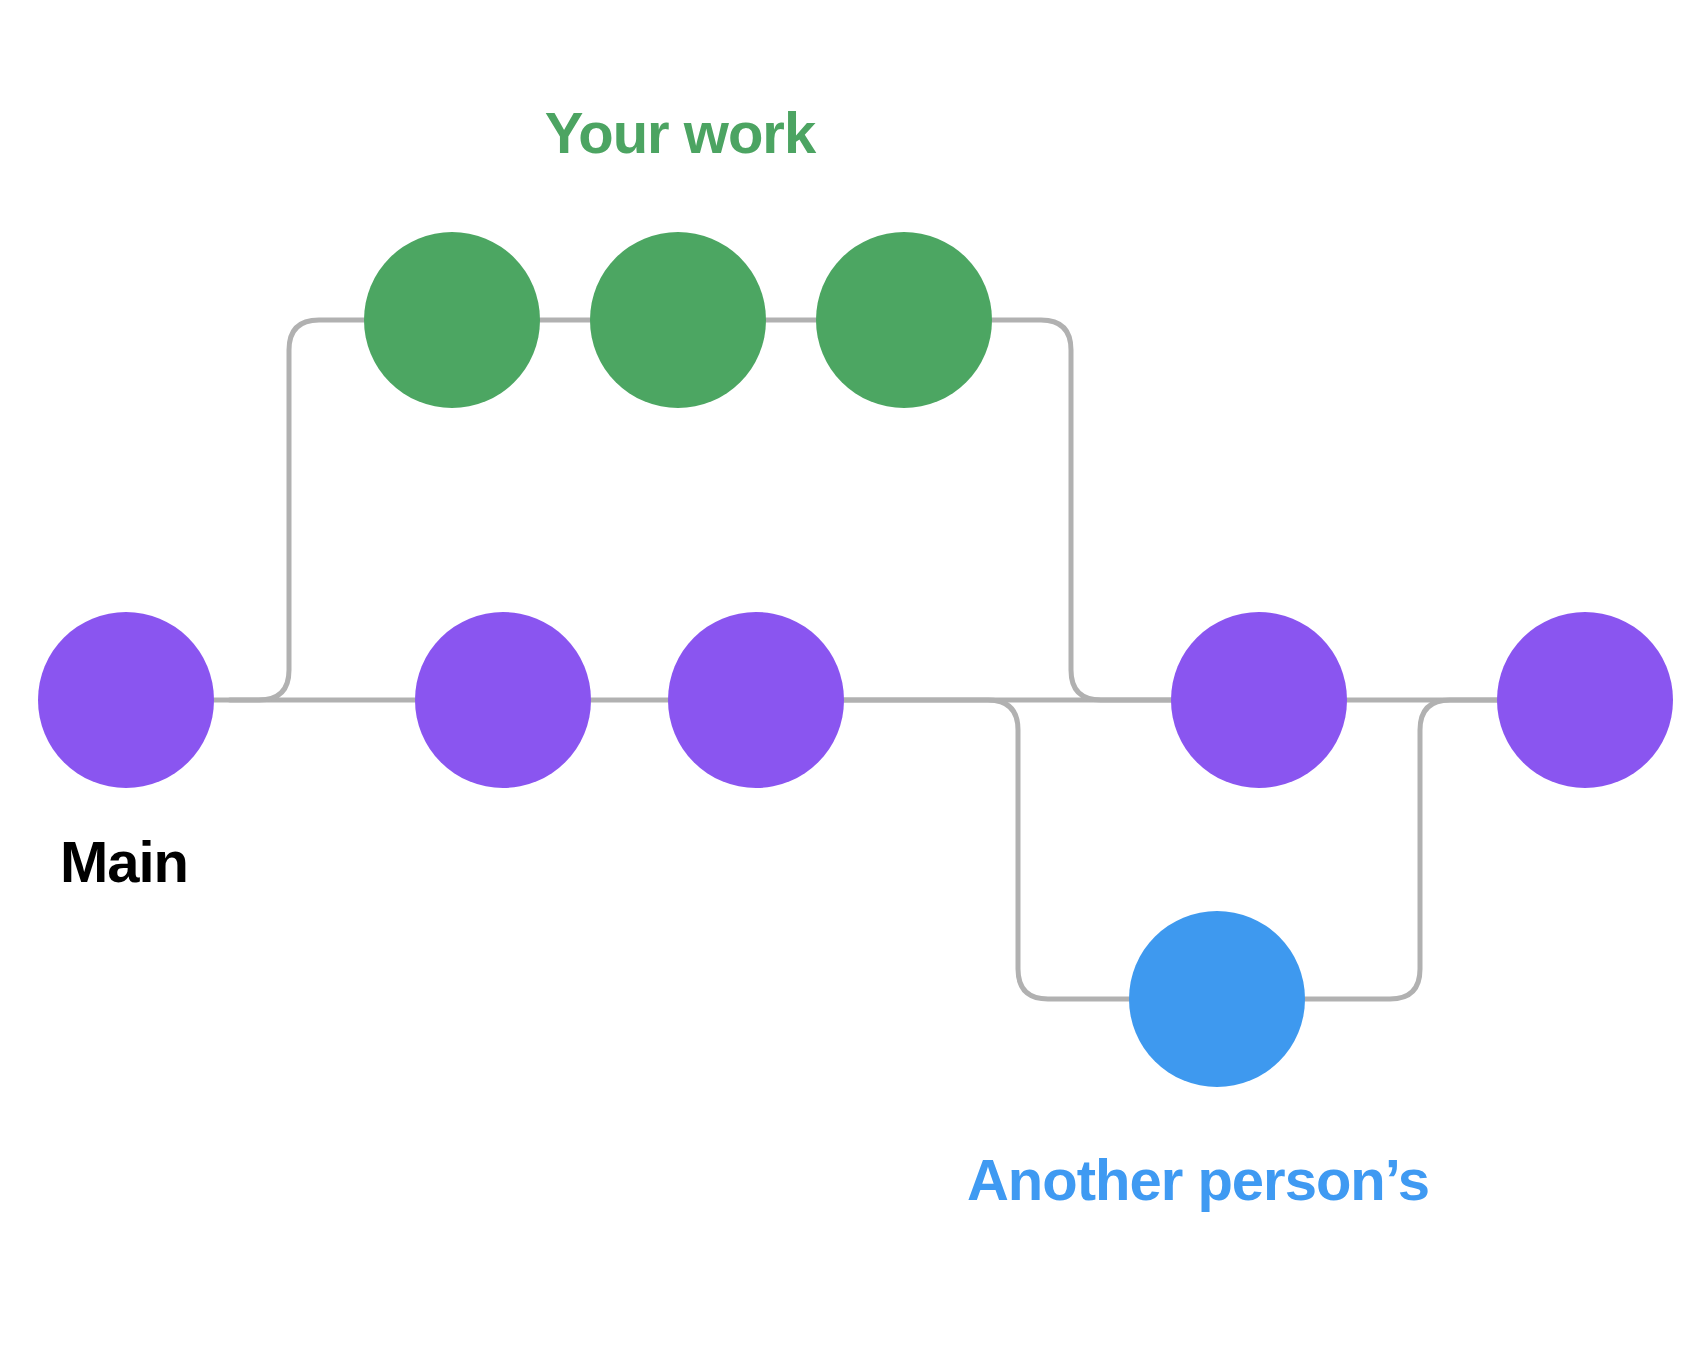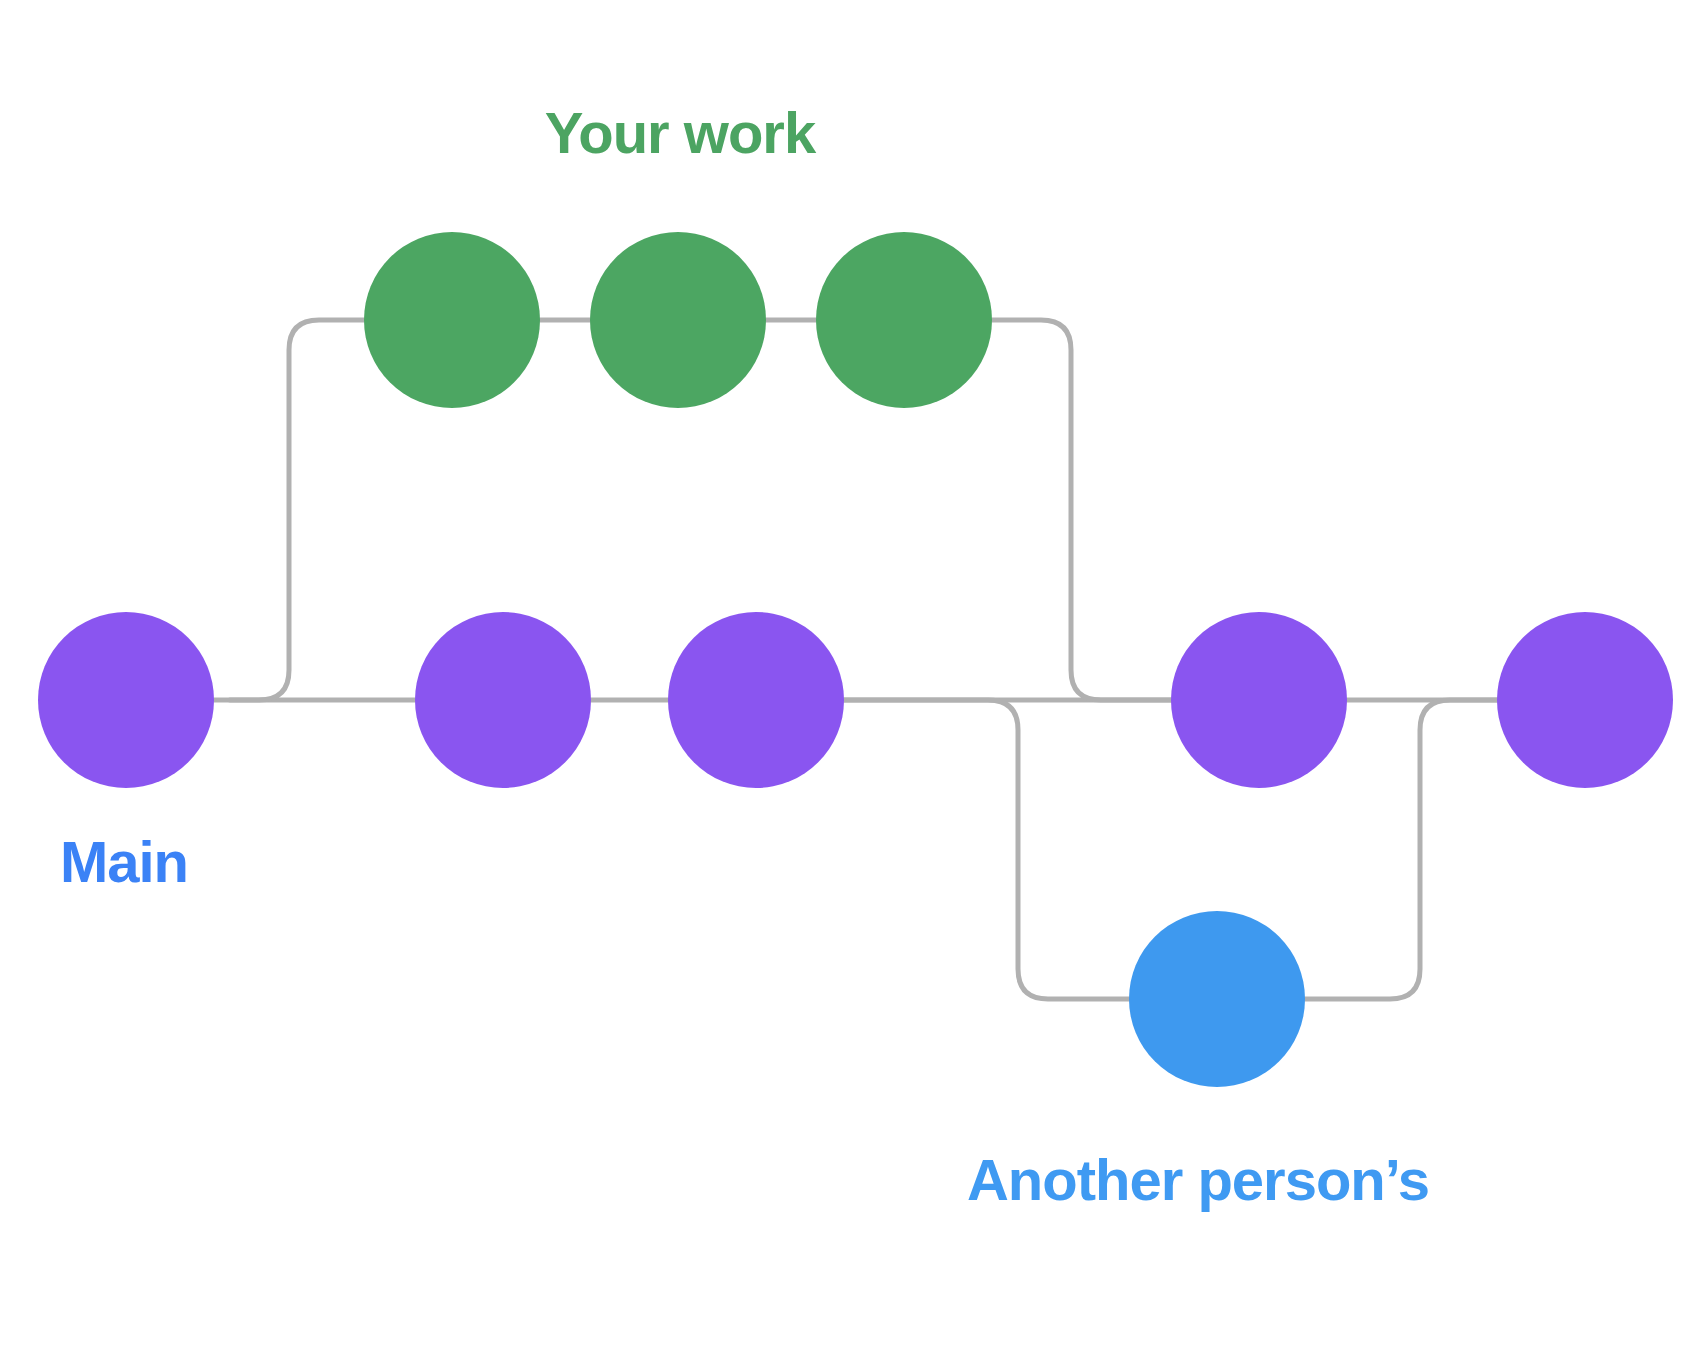--- a/index.html
+++ b/index.html
@@ -69,19 +69,19 @@
 
     <circle cx="452" cy="320" r="88" fill="#4CA662"></circle>
     <circle cx="678" cy="320" r="88" fill="#4CA662"></circle>
     <circle cx="904" cy="320" r="88" fill="#4CA662"></circle>
 
     <circle cx="1217" cy="999" r="88" fill="#3E99EF"></circle>
   </svg>
 
   <div class="branch-label label-your-work" style="color: rgb(76, 164, 98);">Your work</div>
 
-  <div class="branch-label label-main" style="color: #3b82f6; text-align: center;">Main</div>
+  <div class="branch-label label-main" style="color: #000000; text-align: center;">Main</div>
 
   <div class="branch-label label-another" style="color: rgb(63, 154, 242);">
     <span class="line">Another person’s</span>
   </div>
 
 </div>
 
 </body></html>

